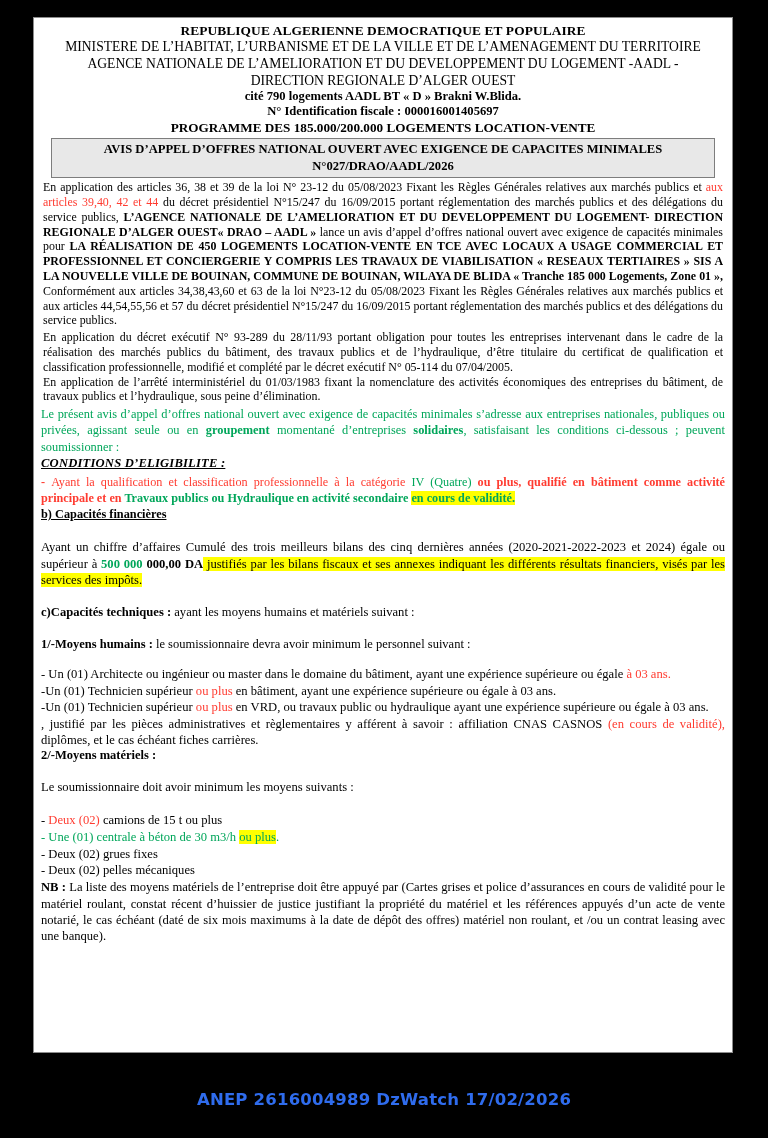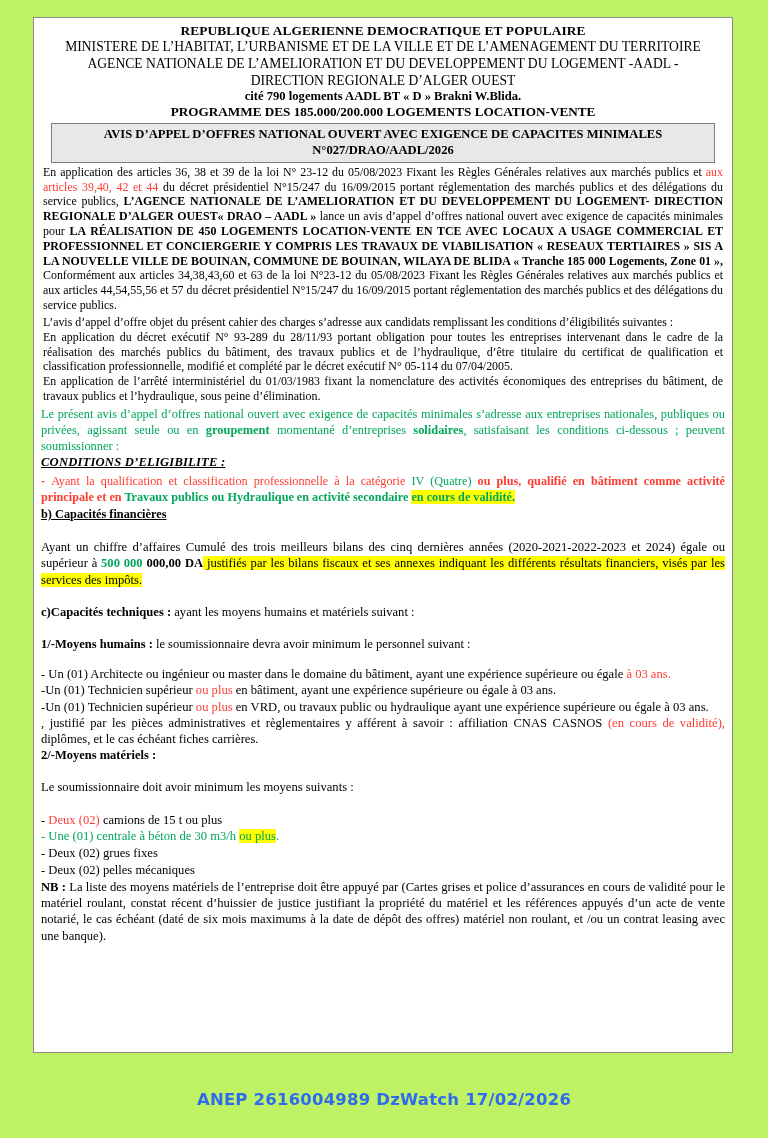--- a/index.html
+++ b/index.html
@@ -12,21 +12,21 @@
     height: 1138px;
     font-family: "Liberation Serif", "DejaVu Serif", serif;
     color: #000000;
     position: relative;
     overflow: hidden;
   }
   .page {
     width: 768px;
     height: 1138px;
     position: relative;
-    background: #bef264;
+    background: #000000;
   }
   .doc-frame {
     position: absolute;
     left: 33px;
     top: 17px;
     width: 700px;
     height: 1036px;
     border: 1px solid #8c8c8c;
     box-sizing: border-box;
     background: #fff;
@@ -188,34 +188,34 @@
 
   <div class="doc-frame">
     <div class="inner">
 
       <div class="hdr">
         <div class="l1">REPUBLIQUE ALGERIENNE DEMOCRATIQUE ET POPULAIRE</div>
         <div class="l2">MINISTERE DE L’HABITAT, L’URBANISME ET DE LA VILLE ET DE L’AMENAGEMENT DU TERRITOIRE</div>
         <div class="l3">AGENCE NATIONALE DE L’AMELIORATION ET DU DEVELOPPEMENT DU LOGEMENT -AADL -</div>
         <div class="l4">DIRECTION REGIONALE D’ALGER OUEST</div>
         <div class="l5">cité 790 logements AADL BT « D » Brakni W.Blida.</div>
+        <div class="l6">N° Identification fiscale : 000016001405697</div>
         <div class="l7">PROGRAMME DES 185.000/200.000 LOGEMENTS LOCATION-VENTE</div>
       </div>
 
       <div class="title-box">
         <div>AVIS D’APPEL D’OFFRES NATIONAL OUVERT AVEC EXIGENCE DE CAPACITES MINIMALES</div>
         <div>N°027/DRAO/AADL/2026</div>
       </div>
 
       <div class="body-text">
         <p><span>En application des articles 36, 38 et 39 de la loi N° 23-12 du 05/08/2023 Fixant les Règles Générales relatives aux marchés publics et </span><span class="red">aux articles 39,40, 42 et 44</span><span> du décret présidentiel N°15/247 du 16/09/2015 portant réglementation des marchés publics et des délégations du service publics, </span><span class="b">L’AGENCE NATIONALE DE L’AMELIORATION ET DU DEVELOPPEMENT DU LOGEMENT- DIRECTION REGIONALE D’ALGER OUEST« DRAO – AADL »</span><span> lance un avis d’appel d’offres national ouvert avec exigence de capacités minimales pour </span><span class="b">LA RÉALISATION DE 450 LOGEMENTS LOCATION-VENTE EN TCE AVEC LOCAUX A USAGE COMMERCIAL ET PROFESSIONNEL ET CONCIERGERIE Y COMPRIS LES TRAVAUX DE VIABILISATION « RESEAUX TERTIAIRES » SIS A LA NOUVELLE VILLE DE BOUINAN, COMMUNE DE BOUINAN, WILAYA DE BLIDA « Tranche 185 000 Logements, Zone 01 »,</span><span> Conformément aux articles 34,38,43,60 et 63 de la loi N°23-12 du 05/08/2023 Fixant les Règles Générales relatives aux marchés publics et aux articles 44,54,55,56 et 57 du décret présidentiel N°15/247 du 16/09/2015 portant réglementation des marchés publics et des délégations du service publics.</span></p>
       </div>
 
       <div class="body-text">
-        <p>L’avis d’appel d’offre objet du présent cahier des charges s’adresse aux candidats remplissant les conditions d’éligibilités suivantes :</p>
         <p>En application du décret exécutif N° 93-289 du 28/11/93 portant obligation pour toutes les entreprises intervenant dans le cadre de la réalisation des marchés publics du bâtiment, des travaux publics et de l’hydraulique, d’être titulaire du certificat de qualification et classification professionnelle, modifié et complété par le décret exécutif N° 05-114 du 07/04/2005.</p>
         <p>En application de l’arrêté interministériel du 01/03/1983 fixant la nomenclature des activités économiques des entreprises du bâtiment, de travaux publics et l’hydraulique, sous peine d’élimination.</p>
       </div>
 
       <div class="green-para"><span> Le présent avis d’appel d’offres national ouvert avec exigence de capacités minimales s’adresse aux entreprises nationales, publiques ou privées, agissant seule ou en </span><span class="b">groupement</span><span> momentané d’entreprises </span><span class="b">solidaires</span><span>, satisfaisant les conditions ci-dessous ; peuvent soumissionner :</span></div>
 
       <div class="cond-title"><span>CONDITIONS D’ELIGIBILITE :</span></div>
 
 
 

